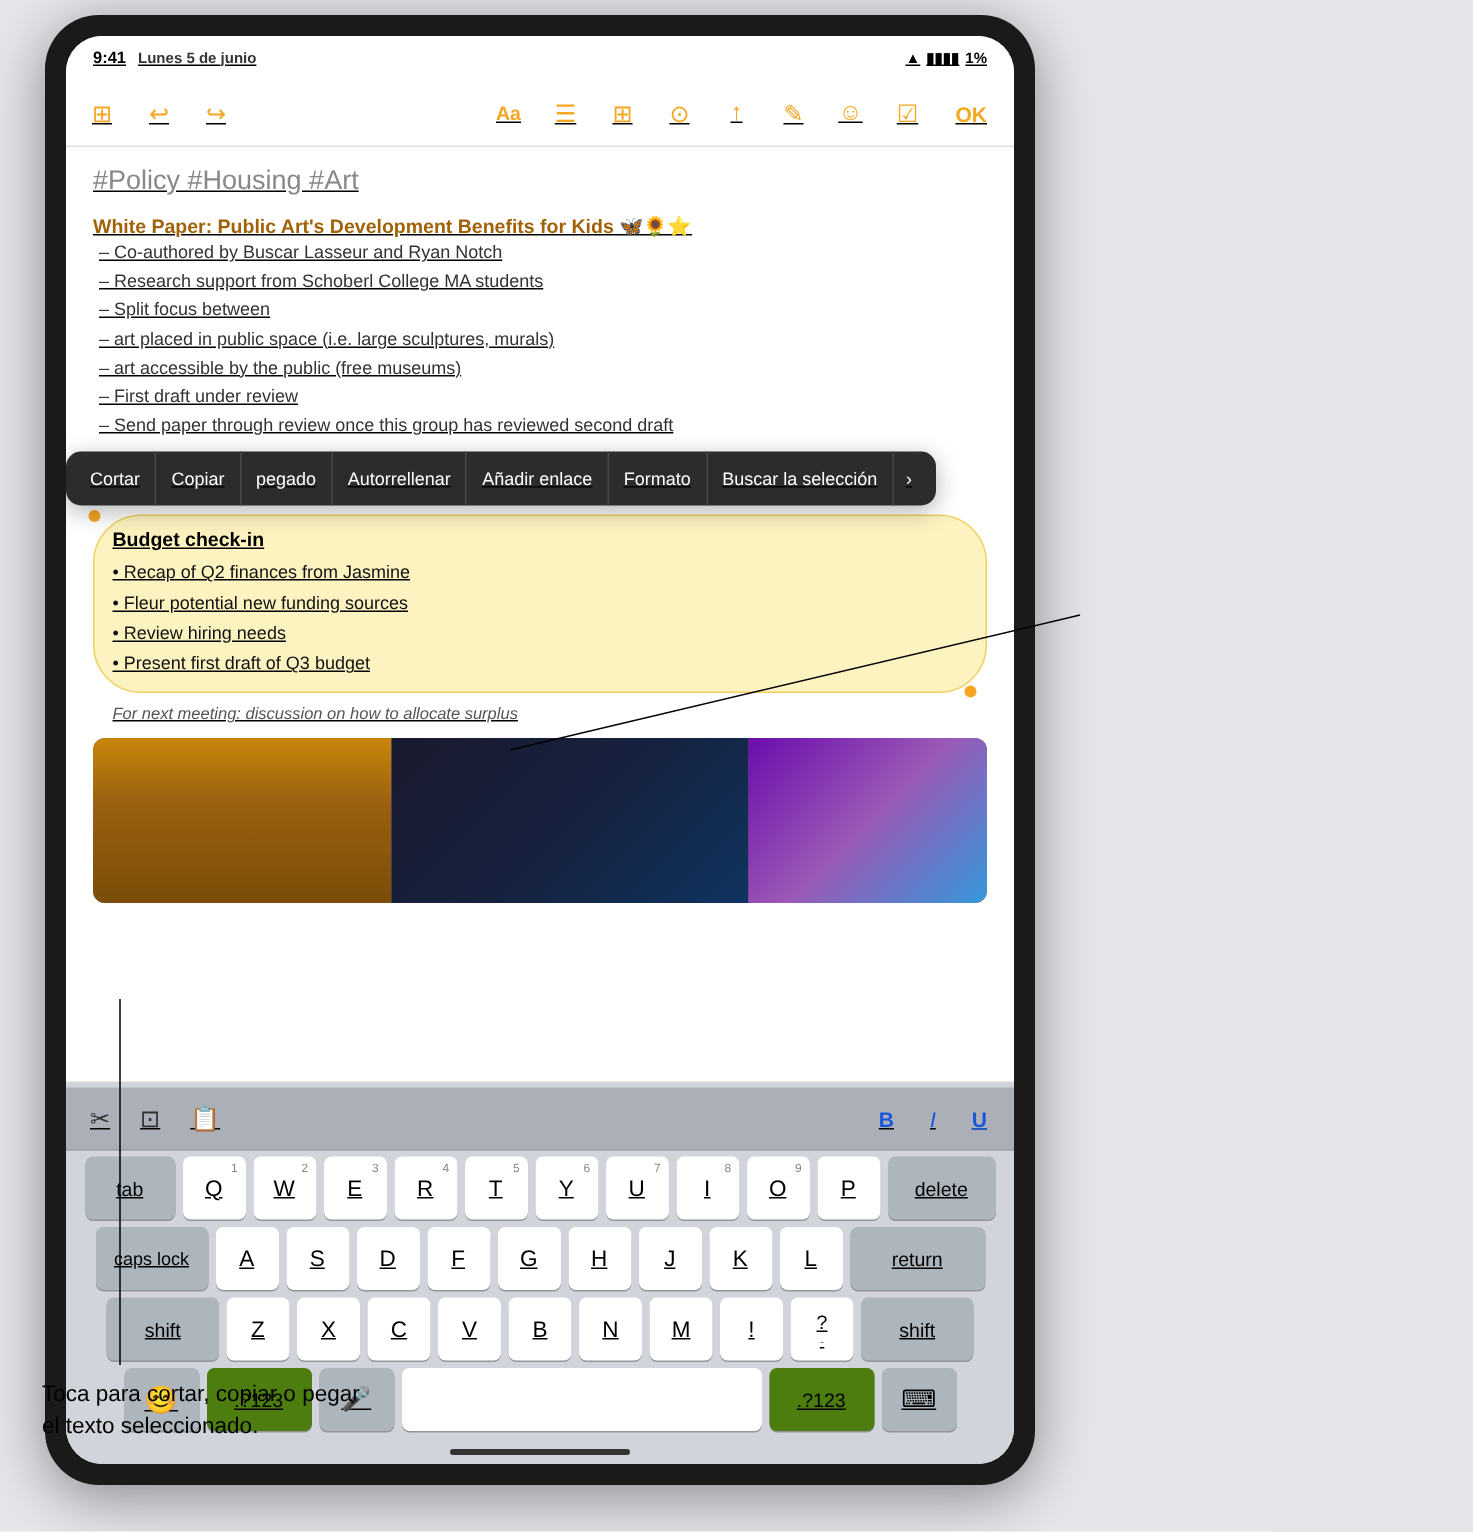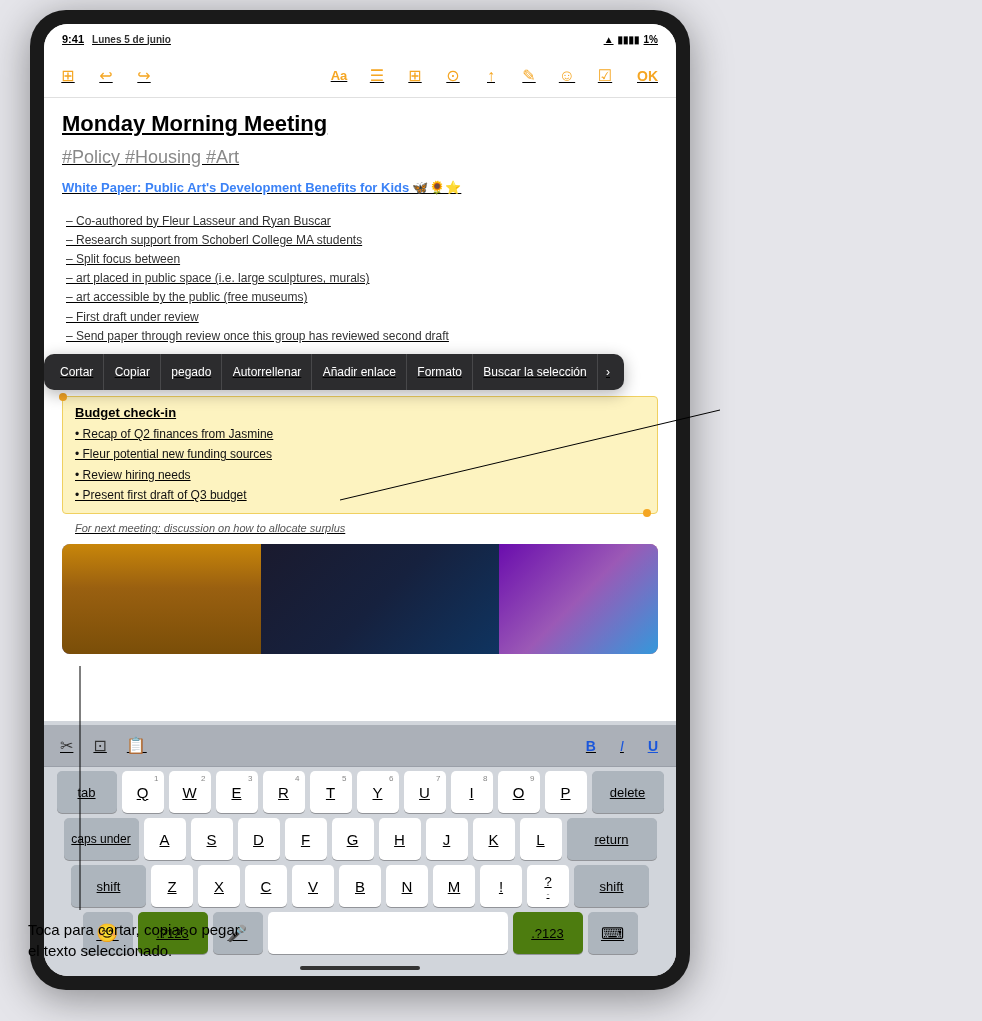--- a/index.html
+++ b/index.html
@@ -100,22 +100,22 @@
 
     .note-tags {
       font-size: 18px;
       color: #888;
       margin-bottom: 12px;
     }
 
     .note-section-title {
       font-size: 13px;
       font-weight: 700;
-      color: #3b82f6;
-      margin-bottom: 17px;
+      color: #a16207;
+      margin-bottom: 1px;
     }
 
     .note-bullet {
       font-size: 12px;
       color: #333;
       line-height: 1.6;
       padding-left: 4px;
     }
 
     
@@ -125,21 +125,20 @@
       left: 18px;
       background: #2c2c2e;
       border-radius: 10px;
       display: flex;
       align-items: center;
       height: 36px;
       padding: 0 6px;
       gap: 0;
       z-index: 100;
       box-shadow: 0 4px 16px rgba(0,0,0,0.3);
-      justify-content: space-between;
     }
     .context-menu-item {
       color: #fff;
       font-size: 12px;
       padding: 0 10px;
       height: 100%;
       display: flex;
       align-items: center;
       cursor: pointer;
       white-space: nowrap;
@@ -384,44 +383,43 @@
           <div class="toolbar-icon orange">⊙</div>
           <div class="toolbar-icon orange">↑</div>
           <div class="toolbar-icon orange">✎</div>
           <div class="toolbar-icon orange">☺</div>
           <div class="toolbar-icon orange">☑</div>
           <div class="toolbar-ok">OK</div>
         </div>
 
         <div class="note-scroll-area">
 
-          <div class="note-title">Monday Morning Meeting</div>
           <div class="note-tags">#Policy #Housing #Art</div>
 
           <div class="note-section-title">White Paper: Public Art's Development Benefits for Kids 🦋🌻⭐</div>
-          <div class="note-bullet">– Co-authored by Fleur Lasseur and Ryan Buscar</div>
+          <div class="note-bullet">– Co-authored by Buscar Lasseur and Ryan Notch</div>
           <div class="note-bullet">– Research support from Schoberl College MA students</div>
           <div class="note-bullet">– Split focus between</div>
           <div class="note-bullet">– art placed in public space (i.e. large sculptures, murals)</div>
           <div class="note-bullet">– art accessible by the public (free museums)</div>
           <div class="note-bullet">– First draft under review</div>
           <div class="note-bullet">– Send paper through review once this group has reviewed second draft</div>
 
           <div class="context-menu" style="position:relative;top:0;left:-18px;margin:8px 0 0 0;width:580px;">
             <div class="context-menu-item">Cortar</div>
             <div class="context-menu-item">Copiar</div>
             <div class="context-menu-item">pegado</div>
             <div class="context-menu-item">Autorrellenar</div>
             <div class="context-menu-item">Añadir enlace</div>
             <div class="context-menu-item">Formato</div>
             <div class="context-menu-item">Buscar la selección</div>
             <div class="context-menu-arrow">›</div>
           </div>
 
-          <div class="selected-block" style="margin-top:6px;">
+          <div class="selected-block" style="margin-top:6px;border-radius:32px;">
             <div class="selection-handle-start"></div>
             <div class="selected-block-title">Budget check-in</div>
             <div class="selected-block-item">• Recap of Q2 finances from Jasmine</div>
             <div class="selected-block-item">• Fleur potential new funding sources</div>
             <div class="selected-block-item">• Review hiring needs</div>
             <div class="selected-block-item">• Present first draft of Q3 budget</div>
             <div class="selection-handle-end"></div>
           </div>
 
           <div class="note-italic">For next meeting: discussion on how to allocate surplus</div>
@@ -456,21 +454,21 @@
               <div class="key"><span class="key-small">5</span>T</div>
               <div class="key"><span class="key-small">6</span>Y</div>
               <div class="key"><span class="key-small">7</span>U</div>
               <div class="key"><span class="key-small">8</span>I</div>
               <div class="key"><span class="key-small">9</span>O</div>
               <div class="key">P</div>
               <div class="key delete-key">delete</div>
             </div>
 
             <div class="kb-row">
-              <div class="key caps-key">caps under</div>
+              <div class="key caps-key">caps lock</div>
               <div class="key">A</div>
               <div class="key">S</div>
               <div class="key">D</div>
               <div class="key">F</div>
               <div class="key">G</div>
               <div class="key">H</div>
               <div class="key">J</div>
               <div class="key">K</div>
               <div class="key">L</div>
               <div class="key return-key">return</div>

